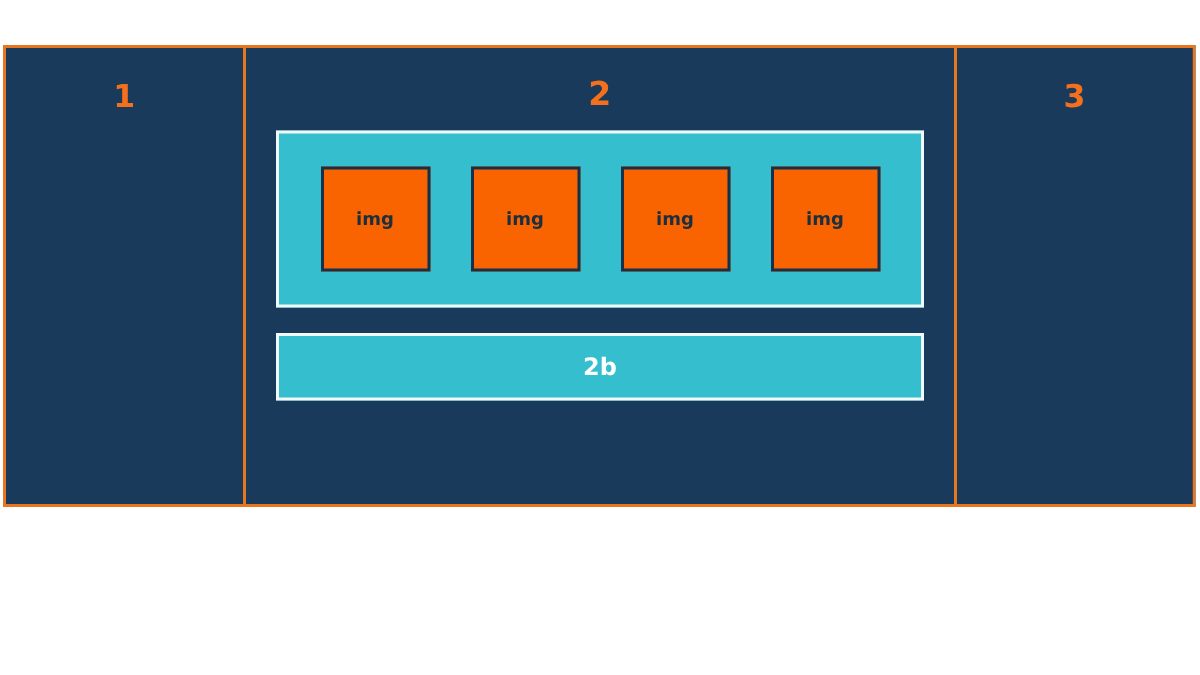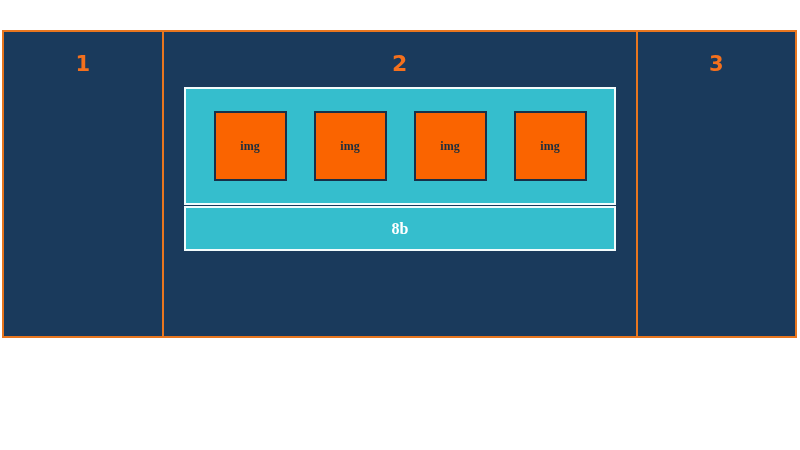--- a/index.html
+++ b/index.html
@@ -63,22 +63,21 @@
   }
 
   
   .col2-stack {
     width: 100%;
     box-sizing: border-box;
     padding: 0 20px;
     margin-top: 12px;
     display: flex;
     flex-direction: column;
-    gap: 1px;
-    font-family: Liberation Serif, serif;
+    gap: 17px;
   }
 
   
   .img-panel {
     box-sizing: border-box;
     height: 118px;
     background: #35becd;
     border: 2px solid #f2fbfc;
     display: flex;
     flex-direction: row;
@@ -142,21 +141,21 @@
         </div>
         <div class="img-box">
           <span>img</span>
         </div>
         <div class="img-box">
           <span>img</span>
         </div>
       </div>
 
       <div class="bar">
-        <span>8b</span>
+        <span>2b</span>
       </div>
 
 
     </div>
   </div>
 
   <div class="col col-3">
     <div class="col-label">3</div>
   </div>
 

